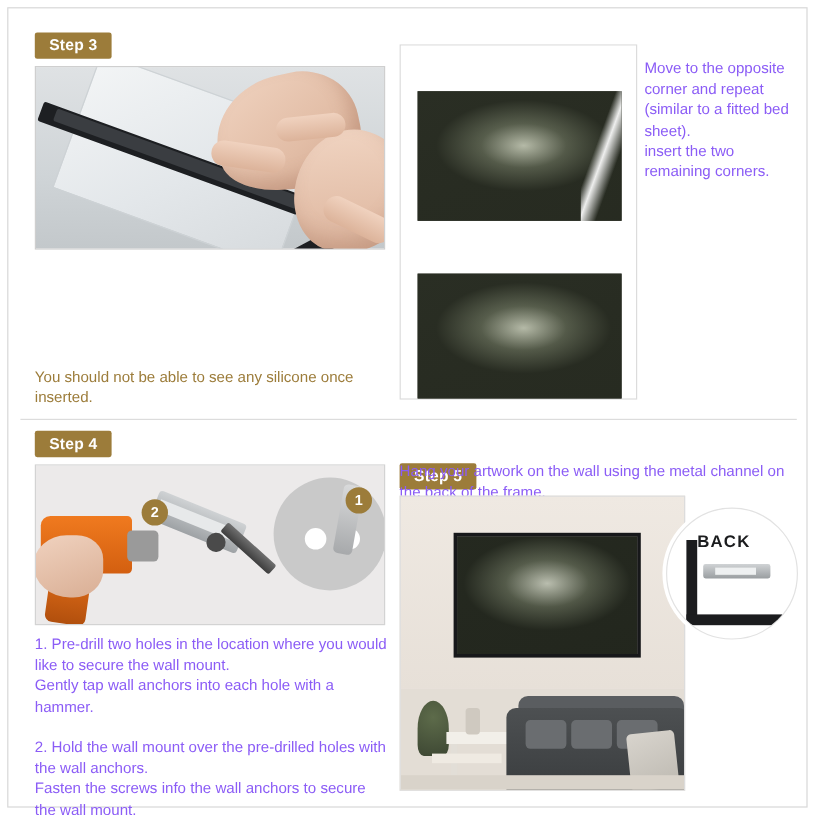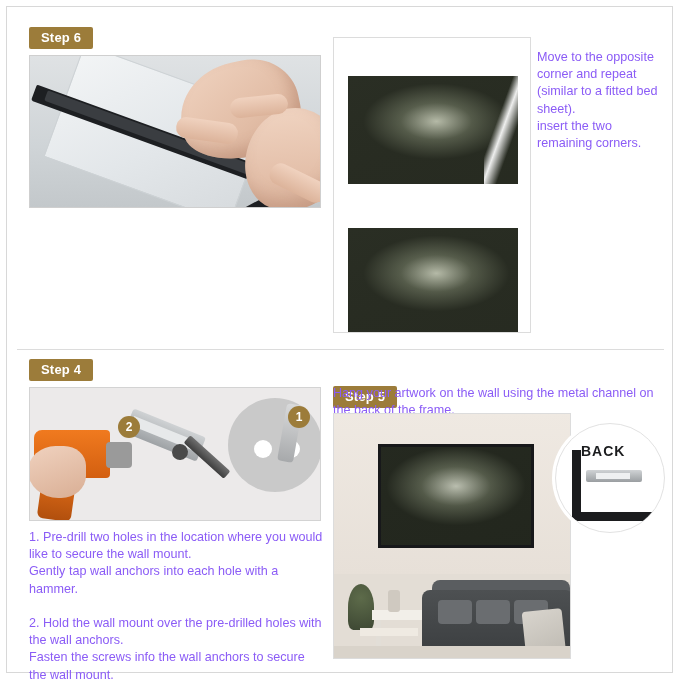--- a/index.html
+++ b/index.html
@@ -249,41 +249,42 @@
   #back-label {
     position: absolute; left: 574px; top: 436px;
     font-size: 14px; font-weight: bold; letter-spacing: 1px; color:#1b1c1e;
   }
 </style>
 </head>
 <body>
 
 <div class="page">
 
-  <div class="step-badge" style="left:22px; top:20px;">Step 6</div>
+  <div class="step-badge" style="left:22px; top:20px;">Step 3</div>
 
   <div class="photo" id="p3a">
     <div class="sheet"></div>
     <div class="frame-bar fb1"></div>
     <div class="frame-bar fb2"></div>
     <div class="frame-bar fb3"></div>
     <div class="hand1"></div>
     <div class="hand2"></div>
     <div class="finger f1"></div>
     <div class="finger f2"></div>
     <div class="finger f3"></div>
   </div>
 
   <div class="photo" id="p3b">
     <div class="edge-wh"></div>
     <div class="art art1"></div>
     <div class="hl"></div>
     <div class="art art2"></div>
   </div>
 
+  <div class="body-text warn-text" style="left:22px; top:299px; width:296px;">You should not be able to see any silicone once inserted.</div>
 
   <div class="body-text" style="left:530px; top:42px; width:126px;">Move to the opposite corner and repeat (similar to a fitted bed sheet).
 insert the two remaining corners.</div>
 
   <div class="divider" style="top:342px;"></div>
 
   <div class="step-badge" style="left:22px; top:352px;">Step 4</div>
 
   <div class="photo" id="p4">
     <div class="grayband"></div>

